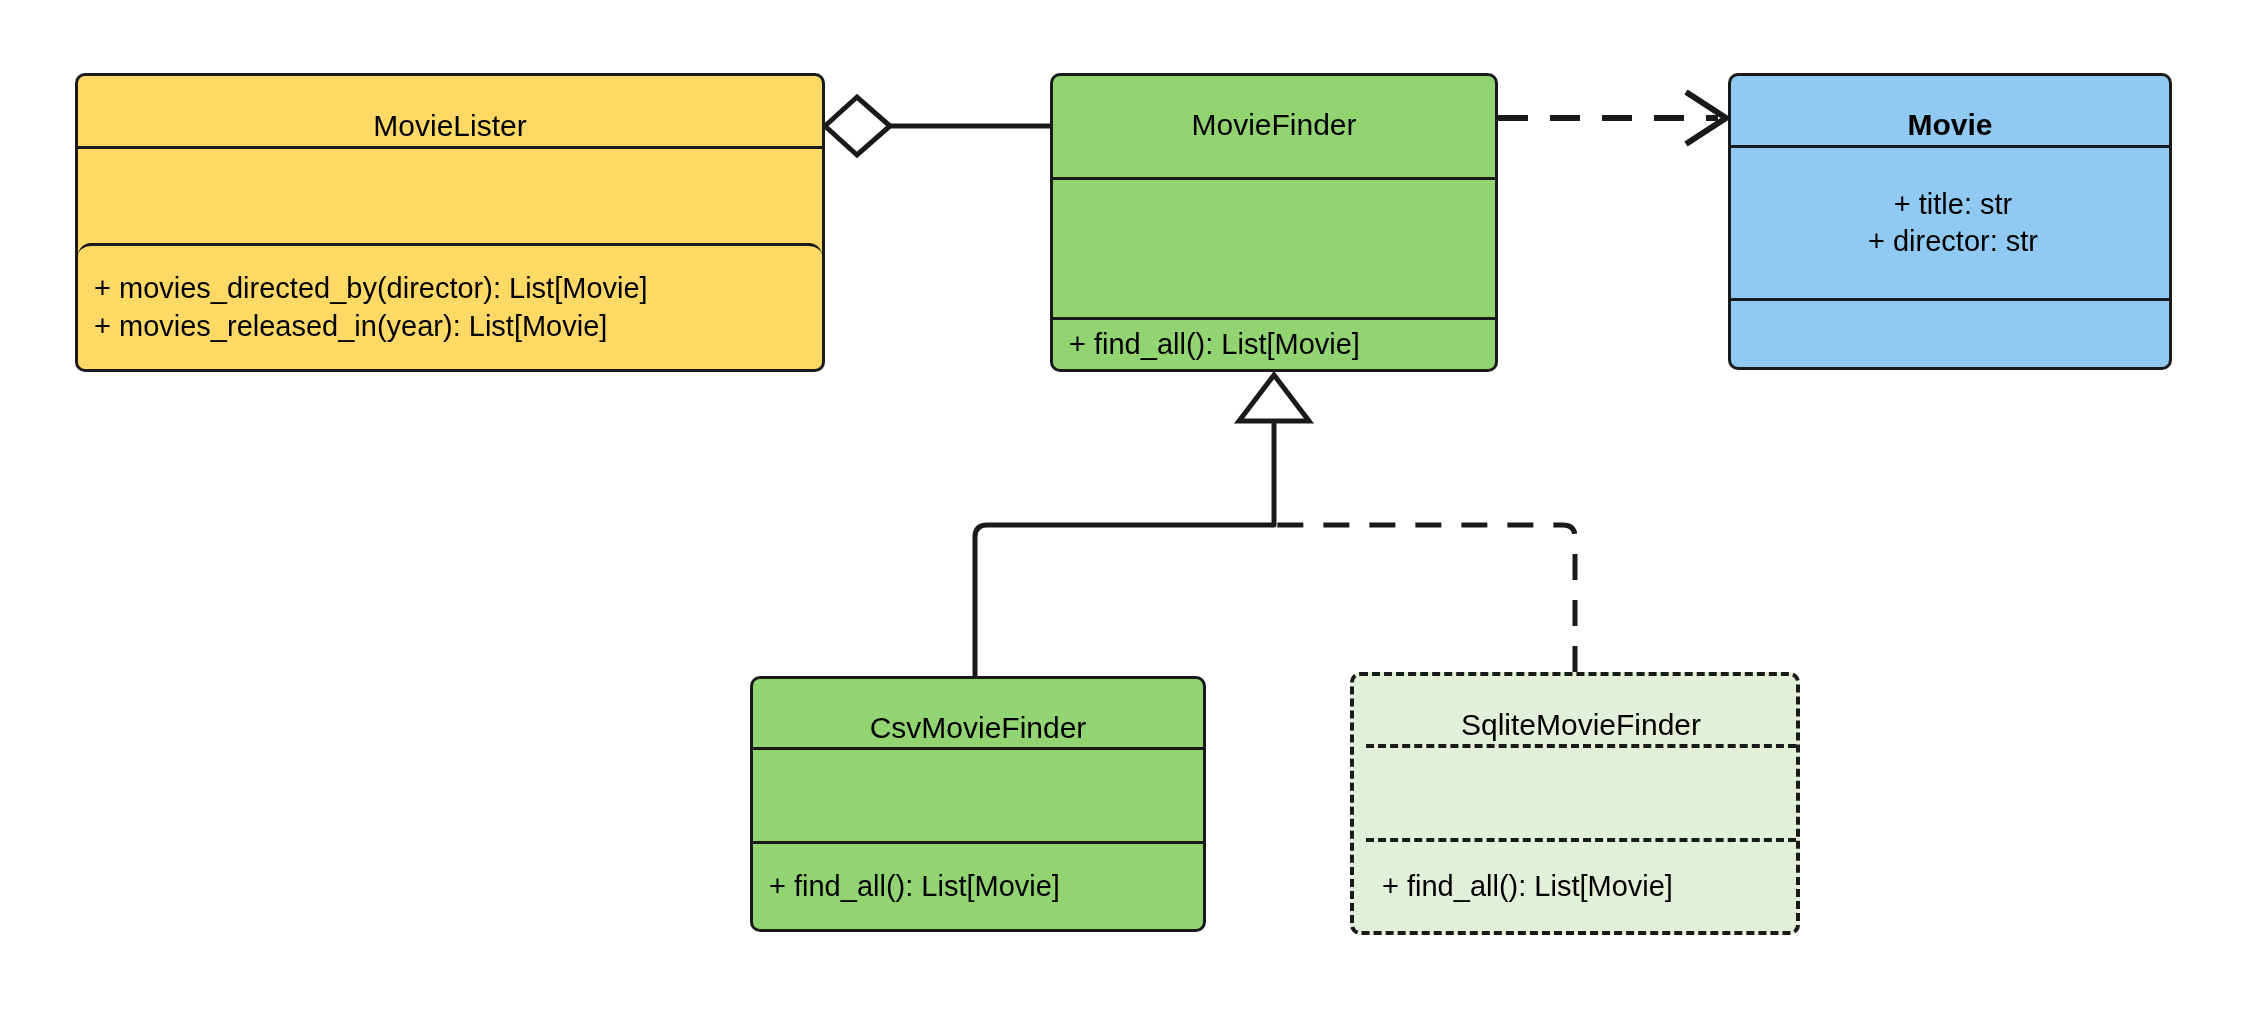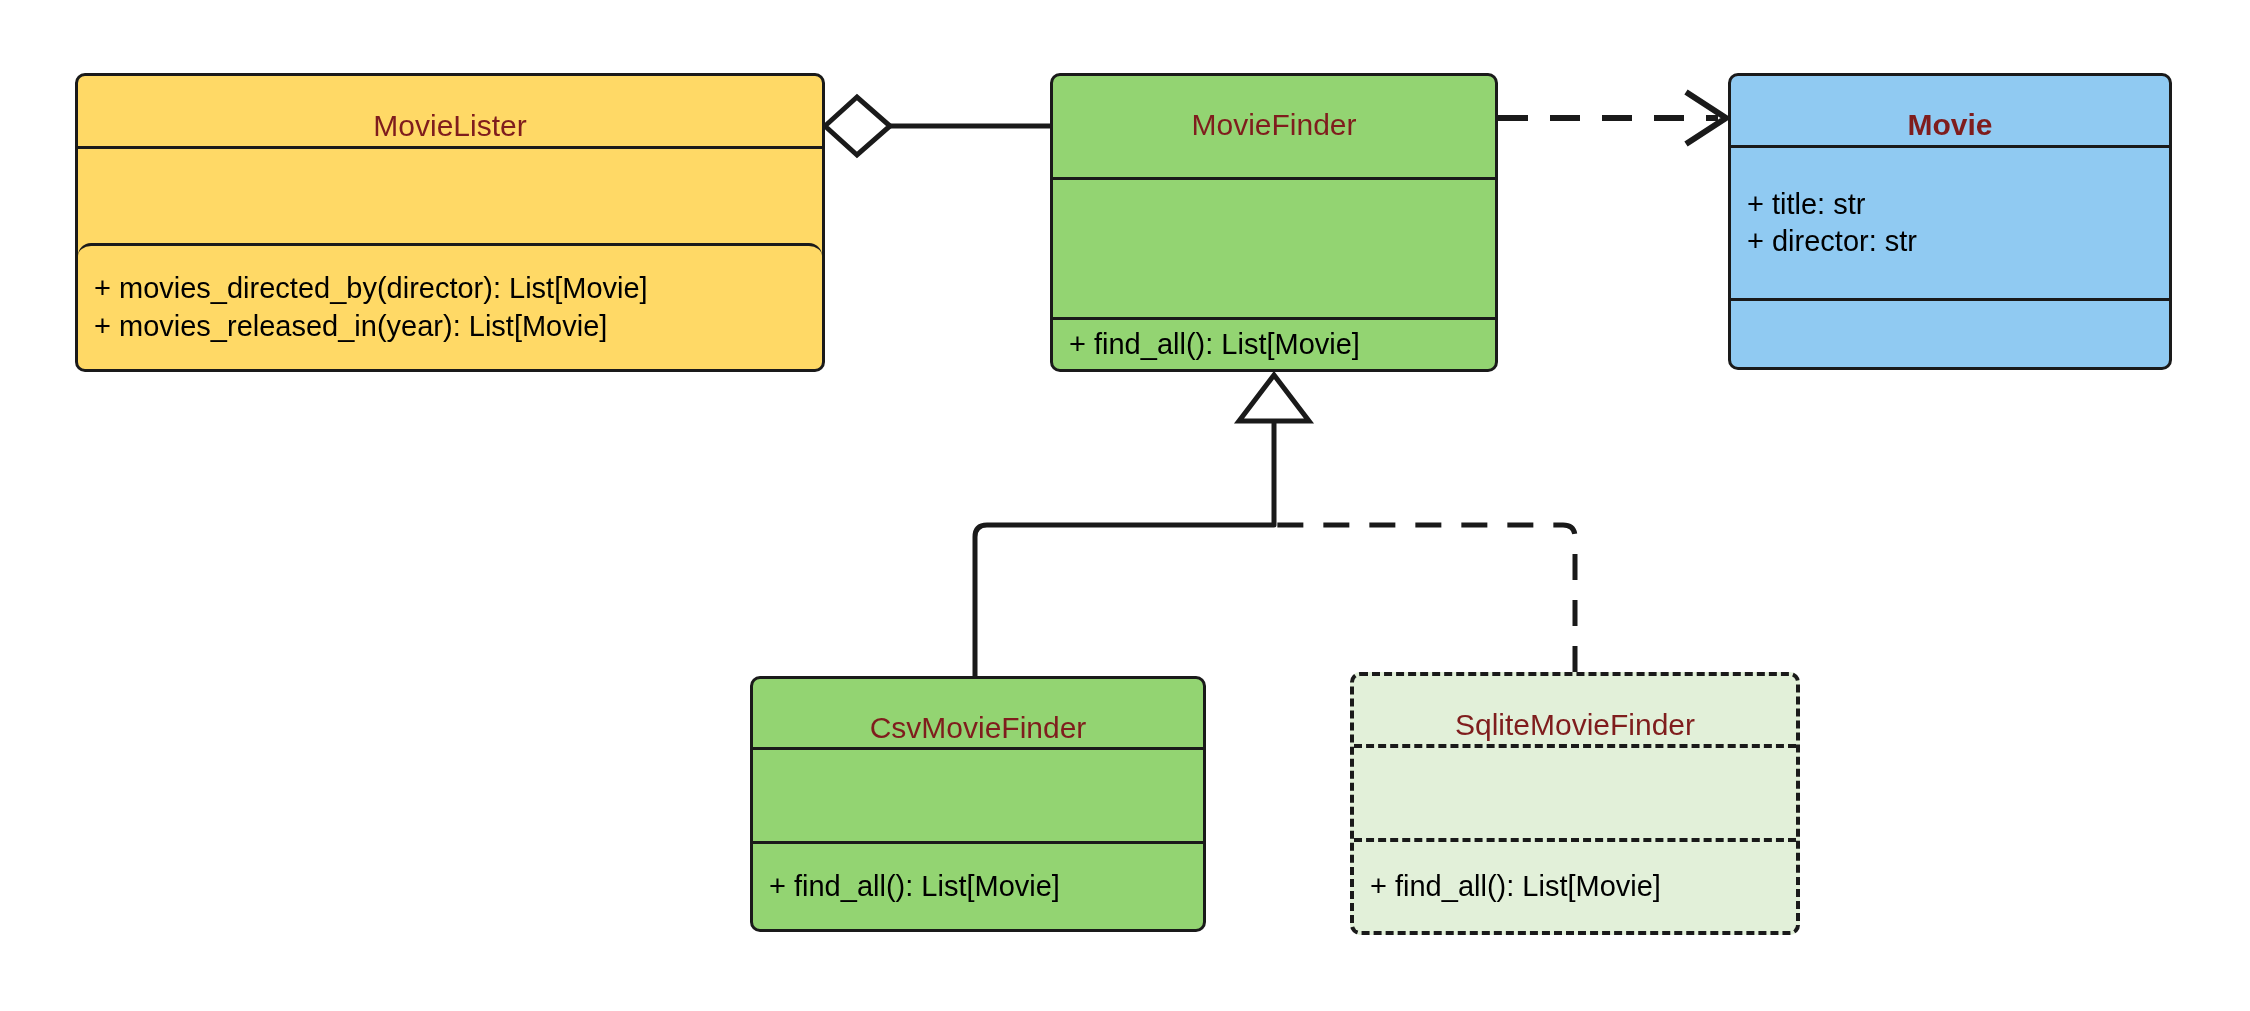--- a/index.html
+++ b/index.html
@@ -30,40 +30,41 @@
     box-sizing: border-box;
     border: 3px solid #1a1a1a;
     border-radius: 10px;
     display: flex;
     flex-direction: column;
     overflow: hidden;
   }
   .uml-class.dashed {
     border-style: dashed;
     border-width: 4px;
+    padding-left: 12px;
   }
   .compartment {
     box-sizing: border-box;
     display: flex;
     flex-direction: column;
     justify-content: center;
   }
   .compartment.name-row {
     align-items: center;
     justify-content: center;
   }
   .compartment.divided {
     border-top: 3px solid #1a1a1a;
   }
   .uml-class.dashed .compartment.divided {
     border-top: 4px dashed #1a1a1a;
   }
   .class-name {
     font-size: 30px;
-    color: #7f1d1d;
+    color: #000000;
     line-height: 1.1;
     white-space: nowrap;
     margin-top: 28px;
   }
   .member-list {
     padding-left: 16px;
     padding-right: 10px;
   }
   .member {
     font-size: 29px;
@@ -87,21 +88,21 @@
   }
   #box-moviefinder .name-row { height: 69px; }
   #box-moviefinder .attrs    { height: 108px; }
   #box-moviefinder .methods  { flex: 1; }
 
   #box-movie {
     left: 1728px; top: 73px; width: 444px; height: 297px;
     background: #90caf2;
   }
   #box-movie .name-row { height: 69px; font-weight: bold; }
-  #box-movie .attrs    { height: 153px; }
+  #box-movie .attrs    { height: 153px; text-align: center; }
   #box-movie .methods  { flex: 1; }
 
   #box-csvmoviefinder {
     left: 750px; top: 676px; width: 456px; height: 256px;
     background: #93d472;
   }
   #box-csvmoviefinder .name-row { height: 68px; }
   #box-csvmoviefinder .attrs    { height: 94px; }
   #box-csvmoviefinder .methods  { flex: 1; }
 

